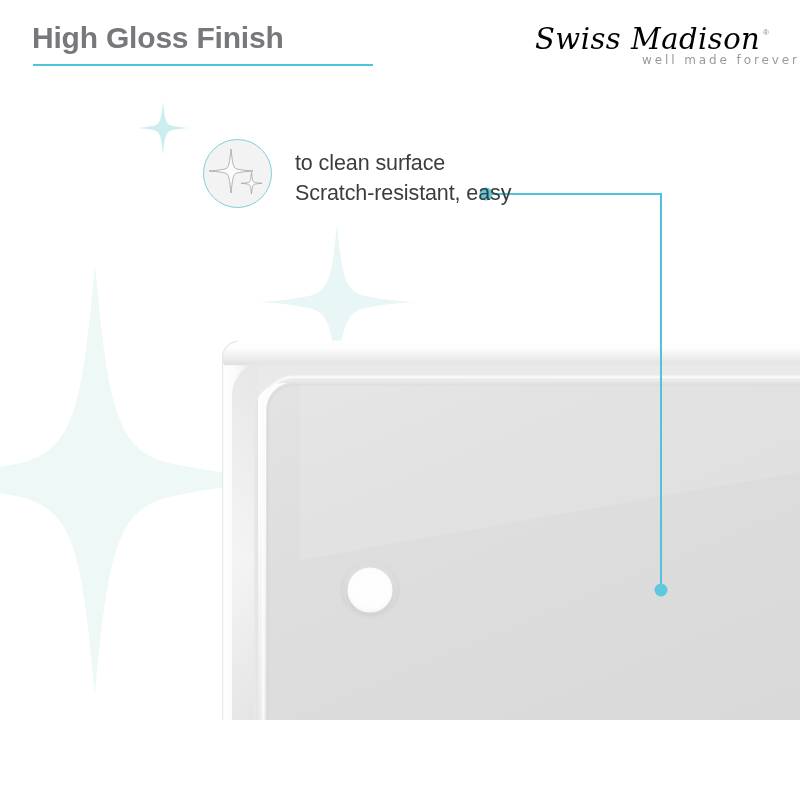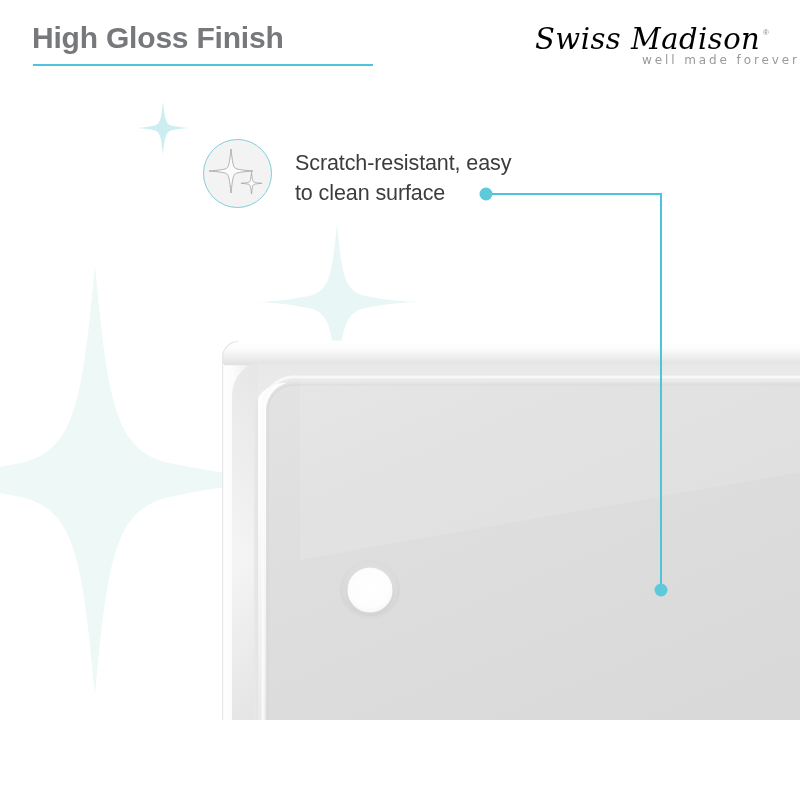--- a/index.html
+++ b/index.html
@@ -282,18 +282,18 @@
                  C53.0,43.7 51.0,44.0 49.8,44.6
                  C48.6,45.2 48.2,47.6 47.5,54
                  C46.8,47.6 46.4,45.2 45.2,44.6
                  C44.0,44.0 42.0,43.7 37,43.3
                  C42.0,42.9 44.0,42.6 45.2,42.0
                  C46.4,41.4 46.8,39.0 47.5,32.5 Z" fill="#fbfbfb" stroke="#a9a9a9" stroke-width="0.9" stroke-linejoin="round"></path>
       </svg>
     </div>
 
     <div class="callout-text">
+      <div>to clean surface</div>
       <div>Scratch-resistant, easy</div>
-      <div>to clean surface</div>
     </div>
 
   </div>
 </div>
 
 </body></html>

